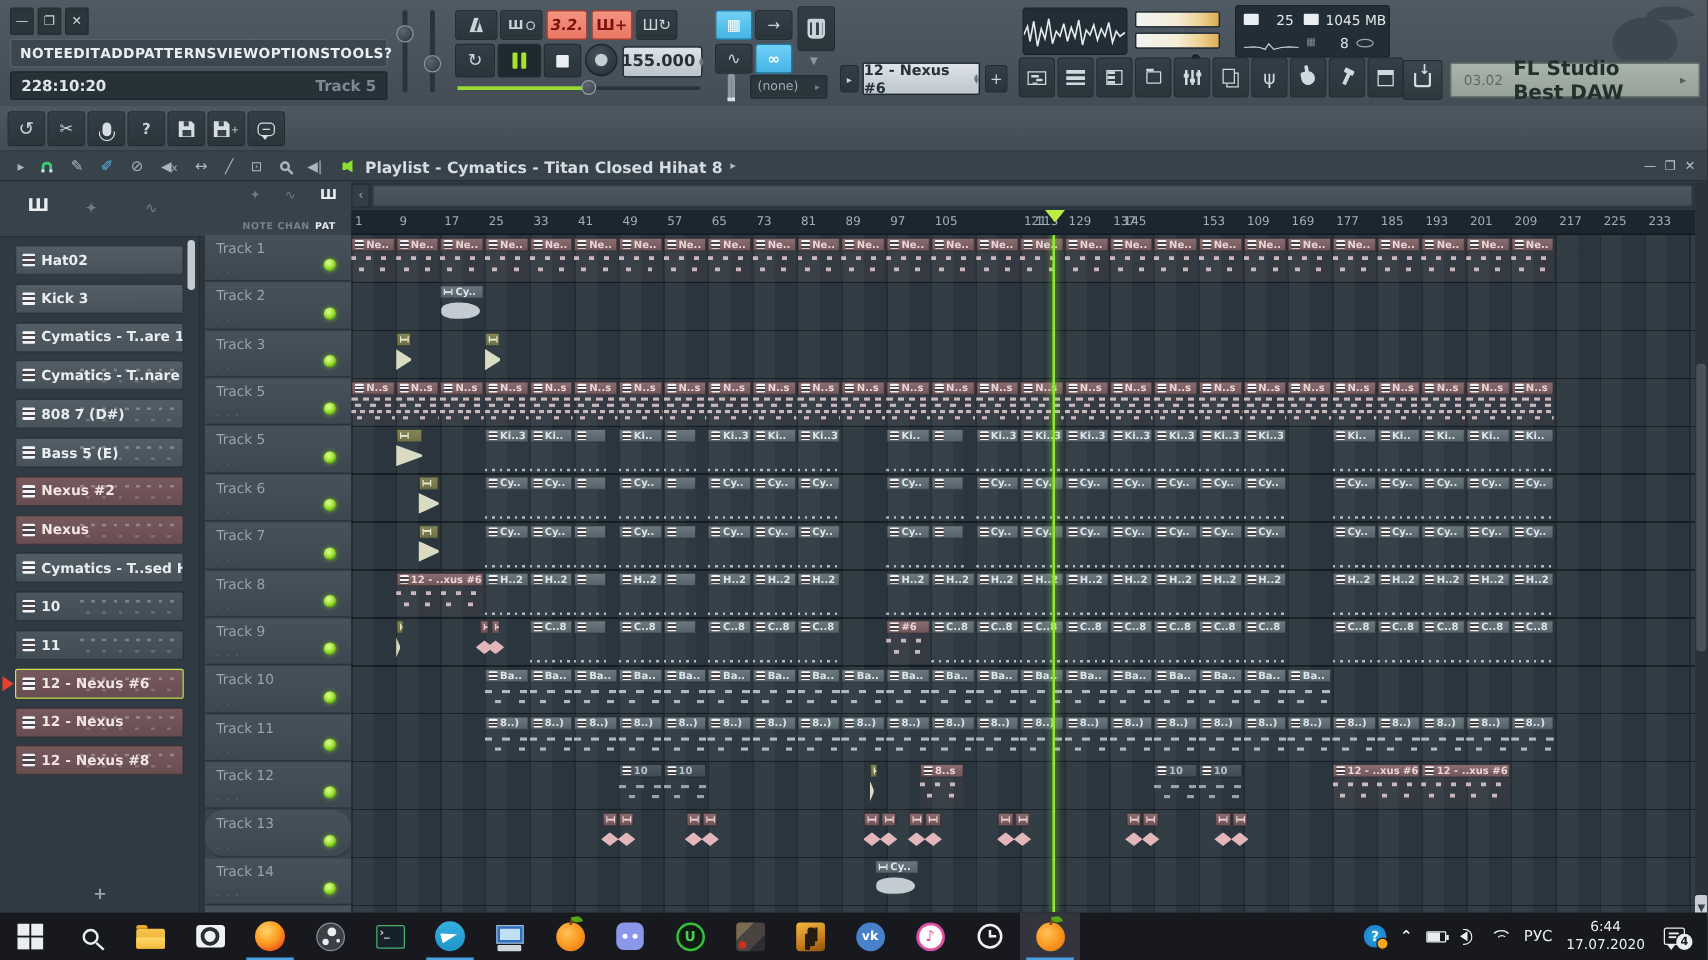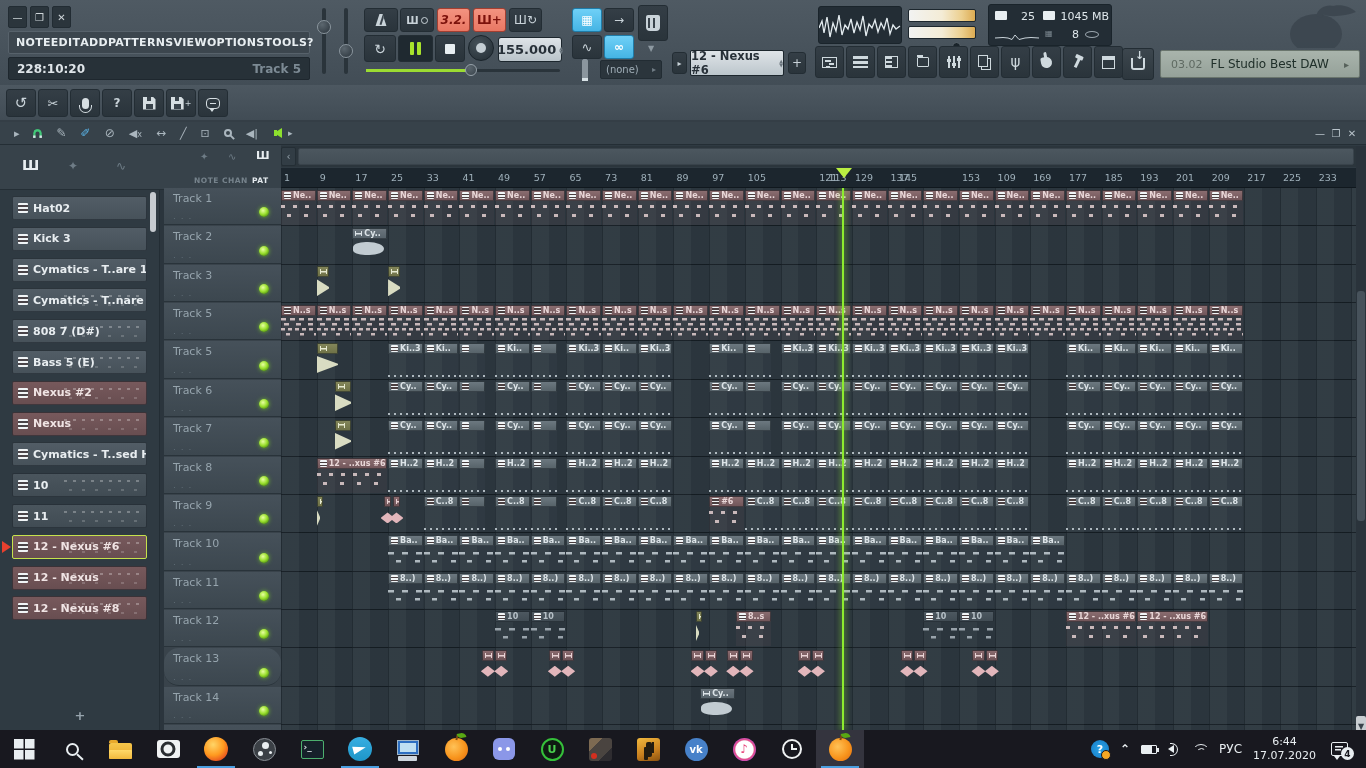--- a/index.html
+++ b/index.html
@@ -60,21 +60,21 @@
 .g-touch{width:11px;height:11px;background:#cfd9de;border-radius:2px 6px 6px 6px;position:relative;transform:rotate(-10deg)}
 .g-touch::before{content:"";position:absolute;top:-5px;left:4px;width:3px;height:7px;background:#cfd9de;border-radius:2px}
 .g-last{width:3px;height:11px;background:#cfd9de;transform:rotate(25deg);position:relative}
 .g-last::after{content:"";position:absolute;top:-2px;left:-3px;width:8px;height:4px;background:#cfd9de;border-radius:1px}
 .g-win{width:13px;height:13px;border:1px solid #cfd9de;border-top:4px solid #cfd9de}
 #dl-btn{position:absolute;left:1122px;top:48px;width:32px;height:32px;background:linear-gradient(#3c464e,#2d373e);border:1px solid #232d34;border-radius:3px;display:flex;align-items:center;justify-content:center}
 .i-dl{width:14px;height:12px;border:2px solid #cfd9de;border-top:none;border-radius:0 0 3px 3px;position:relative}
 .i-dl::after{content:"↓";position:absolute;left:2px;top:-9px;font-size:11px;font-weight:bold;color:#cfd9de}
 #hint-bar{position:absolute;left:1160px;top:50px;width:200px;height:28px;background:linear-gradient(#a9b4ac,#95a199);border:1px solid #6a756d;border-radius:2px;display:flex;align-items:center;gap:8px;padding:0 10px;}
 #hint-bar .code{font-size:11px;color:#5f6a62}
-#hint-bar .txt{font-size:12px;font-weight:normal;color:#20302a}
+#hint-bar .txt{font-size:16px;font-weight:bold;color:#20302a}
 #hint-bar .arr{margin-left:auto;color:#56615a;font-size:10px}
 #fl-logo{position:absolute;right:8px;top:0px;width:90px;height:48px;opacity:.85}
 
 #toolbar2{position:absolute;left:0;top:85px;width:1366px;height:37px;background:linear-gradient(#4d5861,#414c55);border-bottom:2px solid #343e46}
 #toolbar2 .tb2{position:absolute;top:4px;width:30px;height:28px}
 .i-mic{width:7px;height:11px;background:#d6dee2;border-radius:4px;position:relative}
 .i-mic::after{content:"";position:absolute;left:-3px;right:-3px;bottom:-4px;height:7px;border:1.5px solid #d6dee2;border-top:none;border-radius:0 0 8px 8px}
 .i-floppy{width:13px;height:13px;background:#d6dee2;clip-path:polygon(0 0,78% 0,100% 22%,100% 100%,0 100%);position:relative}
 .i-floppy::after{content:"";position:absolute;left:3px;top:7px;width:7px;height:5px;background:#39434b}
 .i-floppy::before{content:"";position:absolute;left:4px;top:0px;width:4px;height:4px;background:#39434b}
@@ -386,20 +386,21 @@
       <span class="plt" style="font-size:12px">✎</span>
       <span class="plt" style="color:#5ab4e8;font-size:12px">✐</span>
       <span class="plt" style="font-size:12px">⊘</span>
       <span class="plt">◀<span style="font-size:8px">x</span></span>
       <span class="plt" style="font-size:12px">↔</span>
       <span class="plt">╱</span>
       <span class="plt">⊡</span>
       <span class="plt"><span class="i-zoomg"></span></span>
       <span class="plt">◀|</span>
       <span class="i-spk"></span>
+      <span id="pl-title">Playlist - Cymatics - Titan Closed Hihat 8</span>
       <span class="plt" style="margin-left:6px;font-size:9px">▸</span>
       <span style="margin-left:auto;display:flex;margin-right:6px">
         <span class="pl-winbtn">—</span>
         <span class="pl-winbtn">❐</span>
         <span class="pl-winbtn">✕</span>
       </span>
     </div>
 
     <div id="picker-head">
       <span class="abs" style="left:22px;top:12px;font-size:14px;font-weight:bold;color:#e8eef1">Ш</span>

